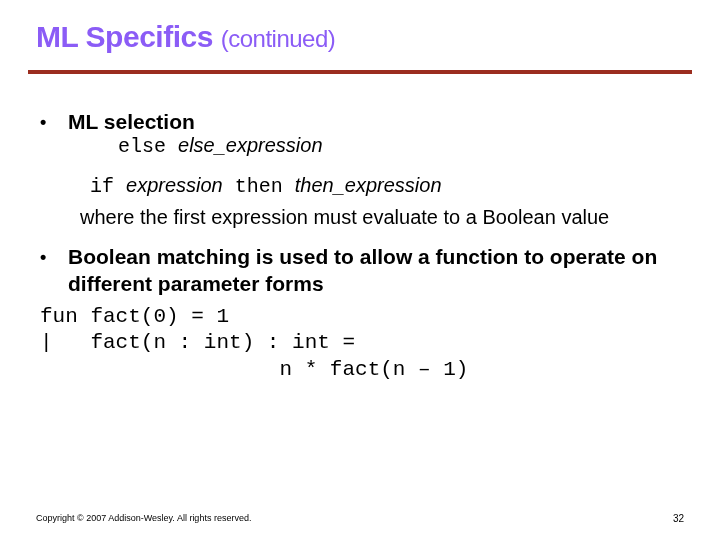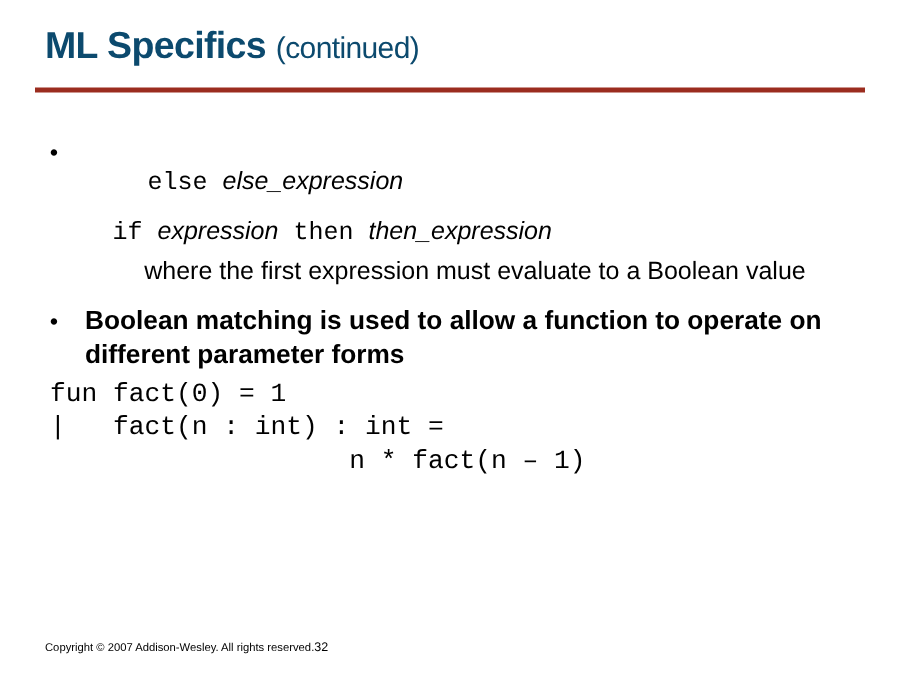--- a/index.html
+++ b/index.html
@@ -17,21 +17,21 @@
     width: 720px;
     height: 540px;
     position: relative;
     box-sizing: border-box;
   }
   .title {
     position: absolute;
     top: 20px;
     left: 36px;
     font-size: 30px;
-    color: #0c4a6e;
+    color: #8b5cf6;
     font-weight: 600;
     letter-spacing: -0.5px;
   }
   .title .cont {
     font-size: 24px;
     font-weight: 500;
   }
   .rule {
     position: absolute;
     top: 70px;
@@ -84,51 +84,53 @@
   }
   .footer {
     position: absolute;
     bottom: 16px;
     left: 36px;
     right: 36px;
     font-size: 9px;
     color: #000;
     font-family: Arial, sans-serif;
     display: flex;
+    justify-content: space-between;
   }
   .footer .pagenum {
     font-size: 10px;
   }
 </style>
 </head>
 <body>
 
 <div class="slide">
 
   <div class="title">
     <span>ML Specifics </span><span class="cont">(continued)</span>
   </div>
 
   <div class="rule"></div>
 
   <div class="body">
 
     <div class="bullet">
       <span class="dot">•</span>
+      <span>ML selection</span>
     </div>
 
     <div class="indent indent2" style="margin-top:-10px;">
       <span class="mono">else </span><span class="ital">else_expression</span>
     </div>
 
     <div class="indent">
       <span class="mono">if </span><span class="ital">expression</span><span class="mono"> then </span><span class="ital">then_expression</span>
     </div>
 
-    <div class="indent" style="margin-left:40px; margin-top:-8px;text-align:center;">where the first expression must evaluate to a Boolean value</div>
+    <div class="indent" style="margin-left:40px; margin-top:-8px;">where the first expression must evaluate to a Boolean value</div>
 
     <div class="bullet" style="margin-top:4px;">
       <span class="dot">•</span>
       <span>Boolean matching is used to allow a function to operate on different parameter forms</span>
     </div>
 
     <div class="code"><span>fun fact(0) = 1</span>
 <span>|   fact(n : int) : int =</span>
 <span>                   n * fact(n – 1)</span></div>
 

